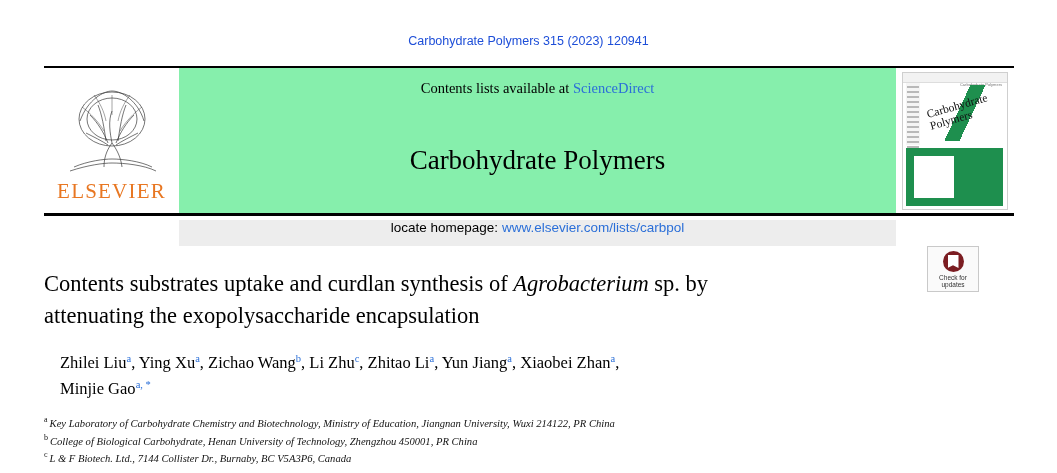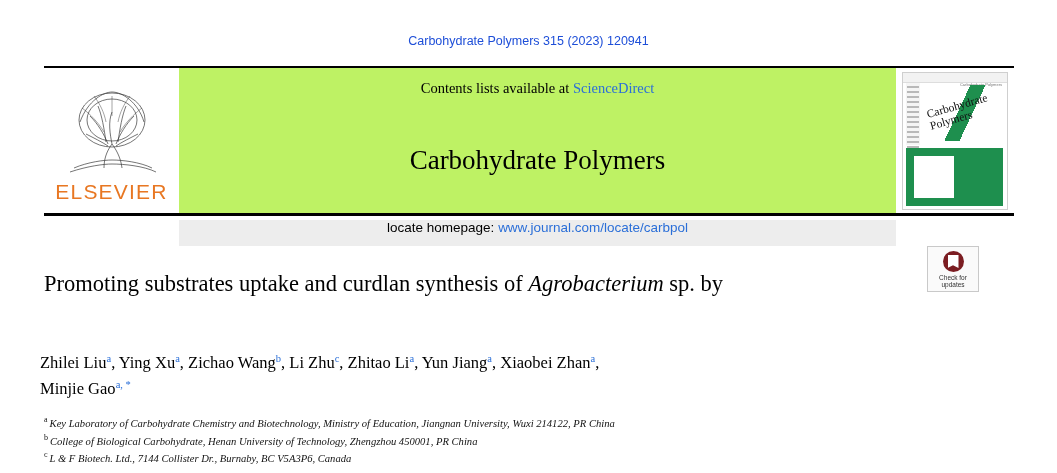--- a/index.html
+++ b/index.html
@@ -53,30 +53,30 @@
     background: #ffffff;
     display: flex;
     flex-direction: column;
     align-items: center;
     justify-content: center;
     padding-top: 4px;
     box-sizing: border-box;
   }
   .tree-svg { display: block; }
   .elsevier-word {
-    font-family: Liberation Sans, sans-serif;
+    font-family: Liberation Serif, serif;
     font-size: 21px;
     letter-spacing: 1.2px;
     color: #e87722;
     margin-top: 2px;
   }
 
   .center-cell {
     flex: 1 1 auto;
-    background: #bef264;
+    background: #86efac;
     display: flex;
     flex-direction: column;
     justify-content: space-between;
     align-items: center;
     padding: 12px 0 0 0;
     box-sizing: border-box;
     gap: 44px;
   }
   .contents-line {
     font-size: 14.5px;
@@ -219,21 +219,21 @@
     line-height: 1.42;
     font-family: "Liberation Serif", serif;
     color: #000;
   }
   .article-title i { font-style: italic; }
 
   
   .authors {
     position: absolute;
     top: 350px;
-    left: 40px;
+    left: 60px;
     width: 860px;
     font-size: 16.5px;
     line-height: 1.55;
     font-family: "Liberation Serif", serif;
   }
   .authors sup {
     color: #2b6fd8;
     font-size: 10.5px;
     vertical-align: super;
   }
@@ -297,21 +297,21 @@
       </svg>
       <div class="elsevier-word">ELSEVIER</div>
     </div>
 
     <div class="center-cell">
       <div class="contents-line">
         <span>Contents lists available at </span><span class="sd-link">ScienceDirect</span>
       </div>
       <div class="journal-title">Carbohydrate Polymers</div>
       <div class="homepage-bar">
-        <span>locate homepage: </span><span class="hp-link">www.journal.com/locate/carbpol</span>
+        <span>locate homepage: </span><span class="hp-link">www.elsevier.com/lists/carbpol</span>
       </div>
     </div>
 
     <div class="cover-cell">
       <div class="cover-img">
         <div class="cover-topbar"></div>
         <div class="cover-leftcol">
           <i></i>
             <i></i>
             <i></i>
@@ -336,21 +336,22 @@
 
   <div class="crossmark">
     <div class="crossmark-logo"></div>
     <div class="crossmark-text">
       <span>Check for</span><br>
       <span>updates</span>
     </div>
   </div>
 
   <div class="article-title">
-    <span>Promoting substrates uptake and curdlan synthesis of </span><i>Agrobacterium</i><span> sp. by</span><br>
+    <span>Contents substrates uptake and curdlan synthesis of </span><i>Agrobacterium</i><span> sp. by</span><br>
+    <span>attenuating the exopolysaccharide encapsulation</span>
   </div>
 
   <div class="authors">
     <span><span>Zhilei Liu</span><sup>a</sup></span><span>, </span><span><span>Ying Xu</span><sup>a</sup></span><span>, </span><span><span>Zichao Wang</span><sup>b</sup></span><span>, </span><span><span>Li Zhu</span><sup>c</sup></span><span>, </span><span><span>Zhitao Li</span><sup>a</sup></span><span>, </span><span><span>Yun Jiang</span><sup>a</sup></span><span>, </span><span><span>Xiaobei Zhan</span><sup>a</sup></span><span>, </span><br><span><span>Minjie Gao</span><sup class="star">a, *</sup></span>
   </div>
 
   <div class="affiliations">
     <div class="aff-row"><span class="aff-mark">a</span><span>Key Laboratory of Carbohydrate Chemistry and Biotechnology, Ministry of Education, Jiangnan University, Wuxi 214122, PR China</span></div>
     <div class="aff-row"><span class="aff-mark">b</span><span>College of Biological Carbohydrate, Henan University of Technology, Zhengzhou 450001, PR China</span></div>
     <div class="aff-row"><span class="aff-mark">c</span><span>L &amp; F Biotech. Ltd., 7144 Collister Dr., Burnaby, BC V5A3P6, Canada</span></div>

